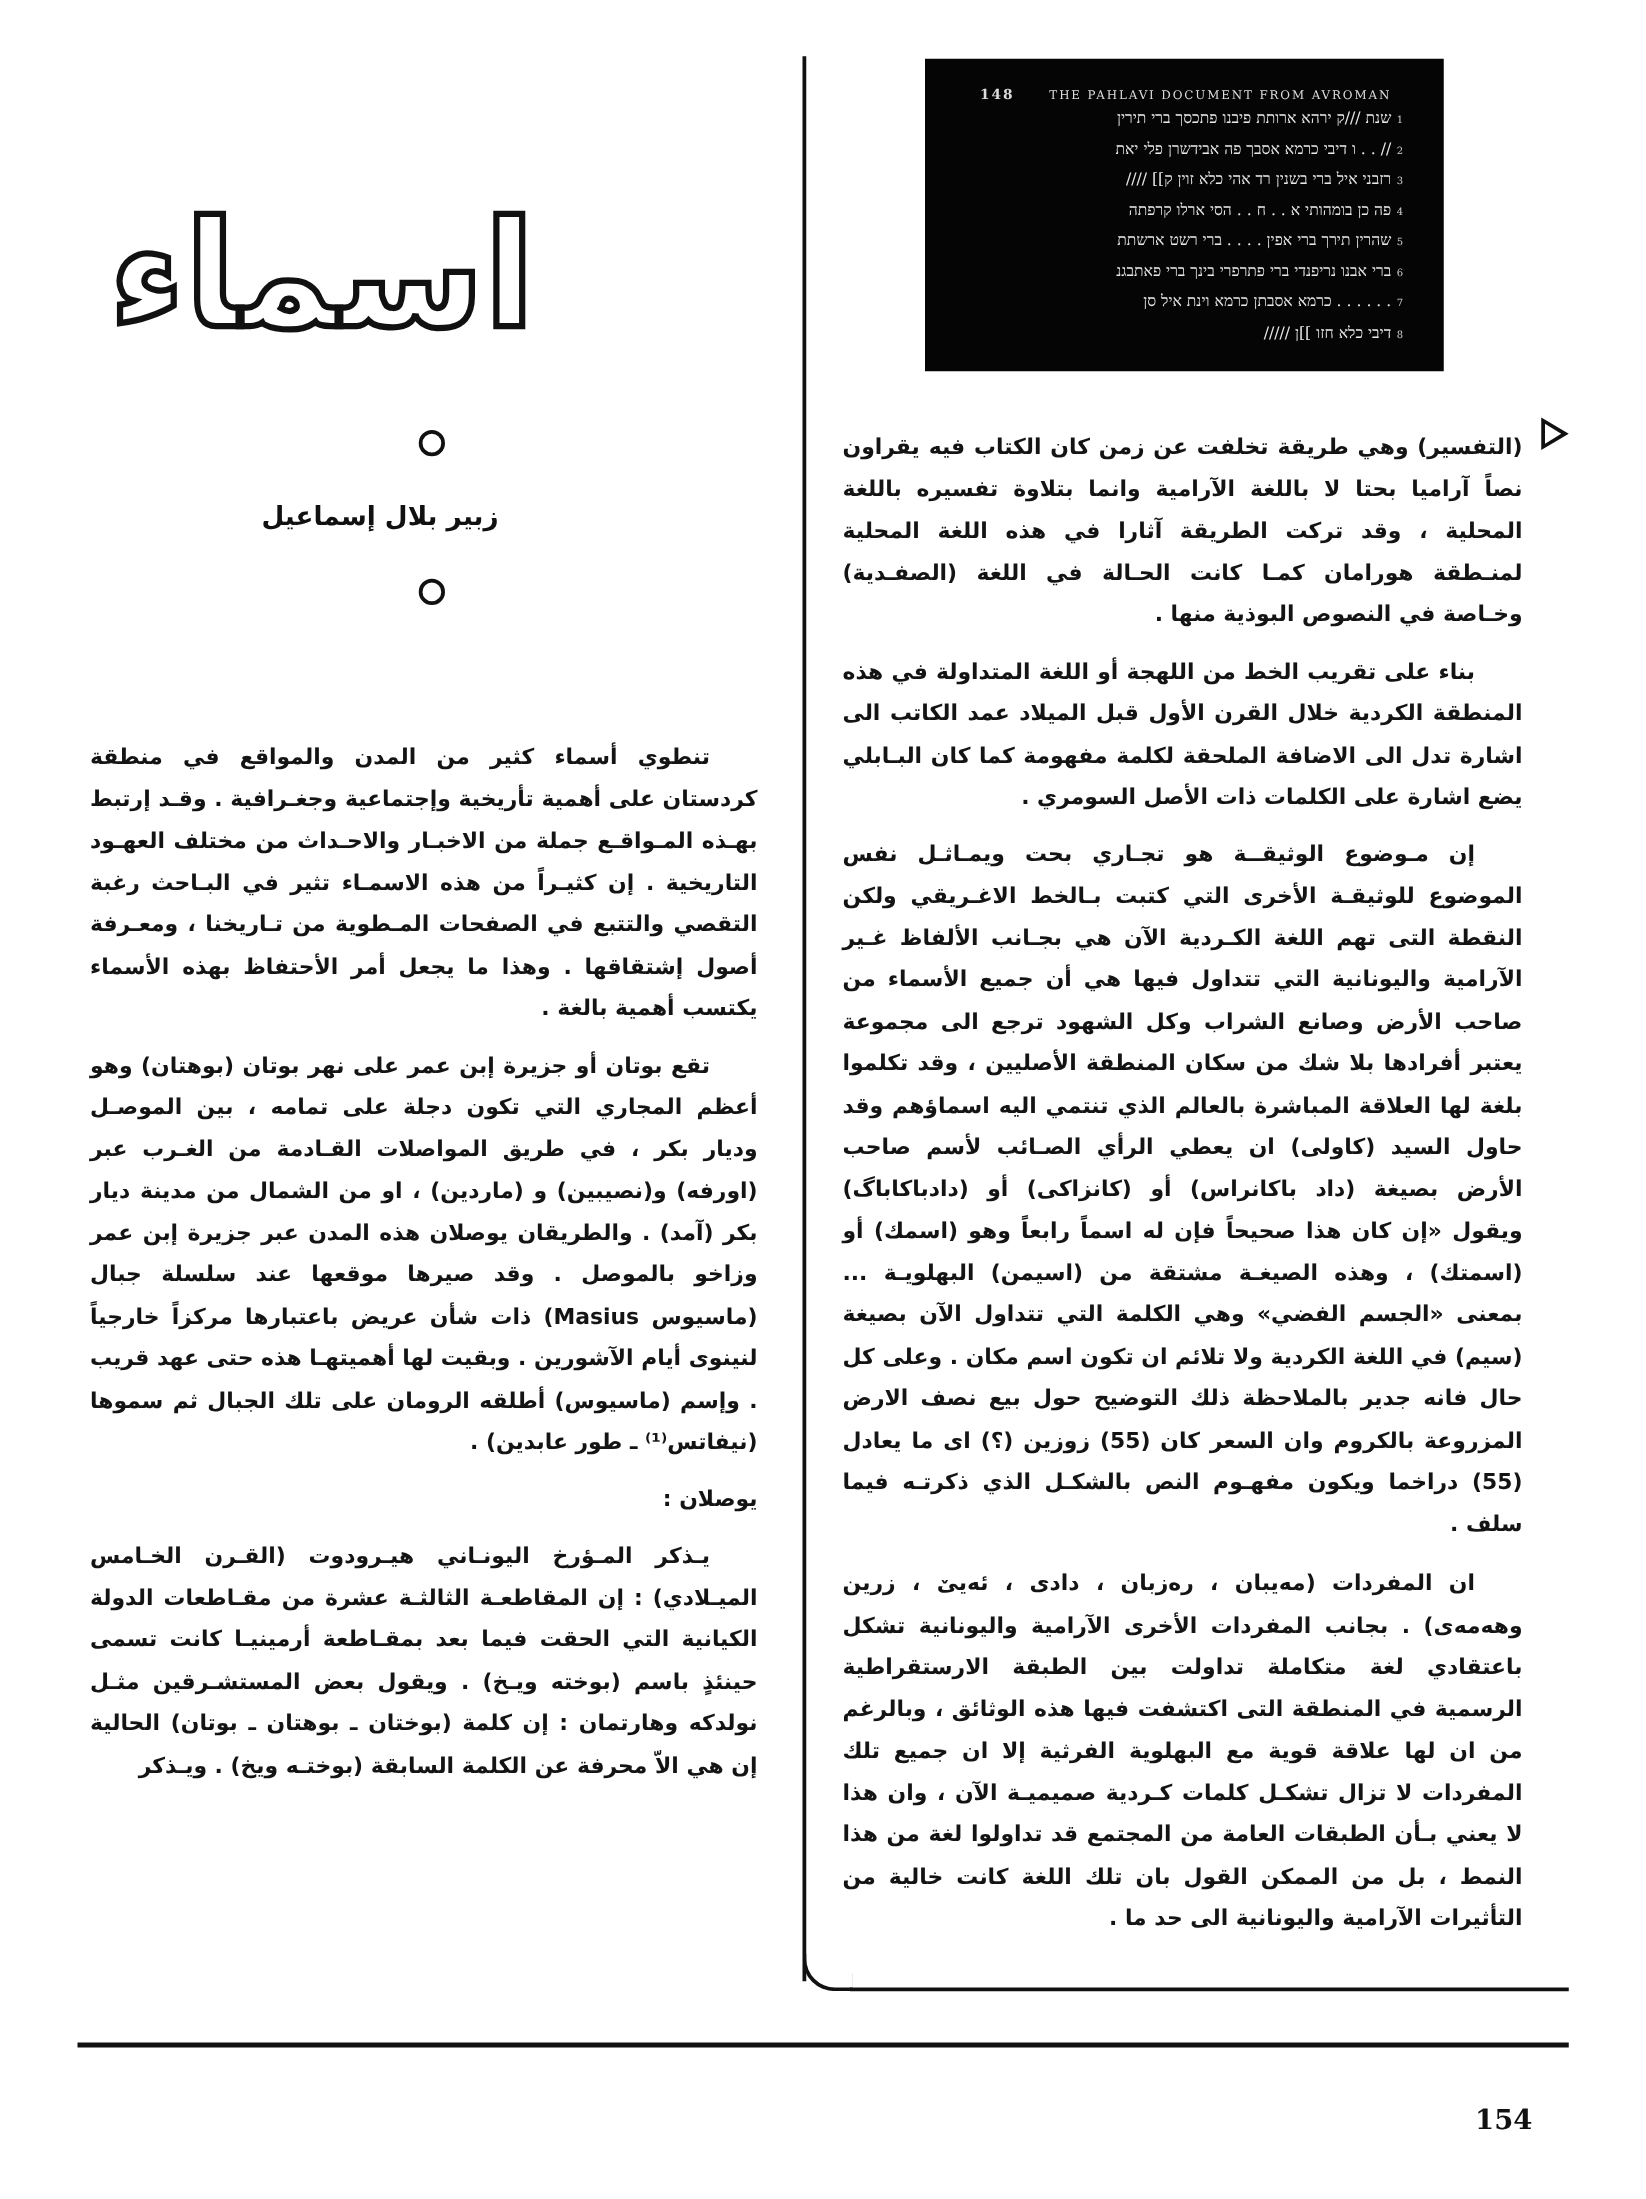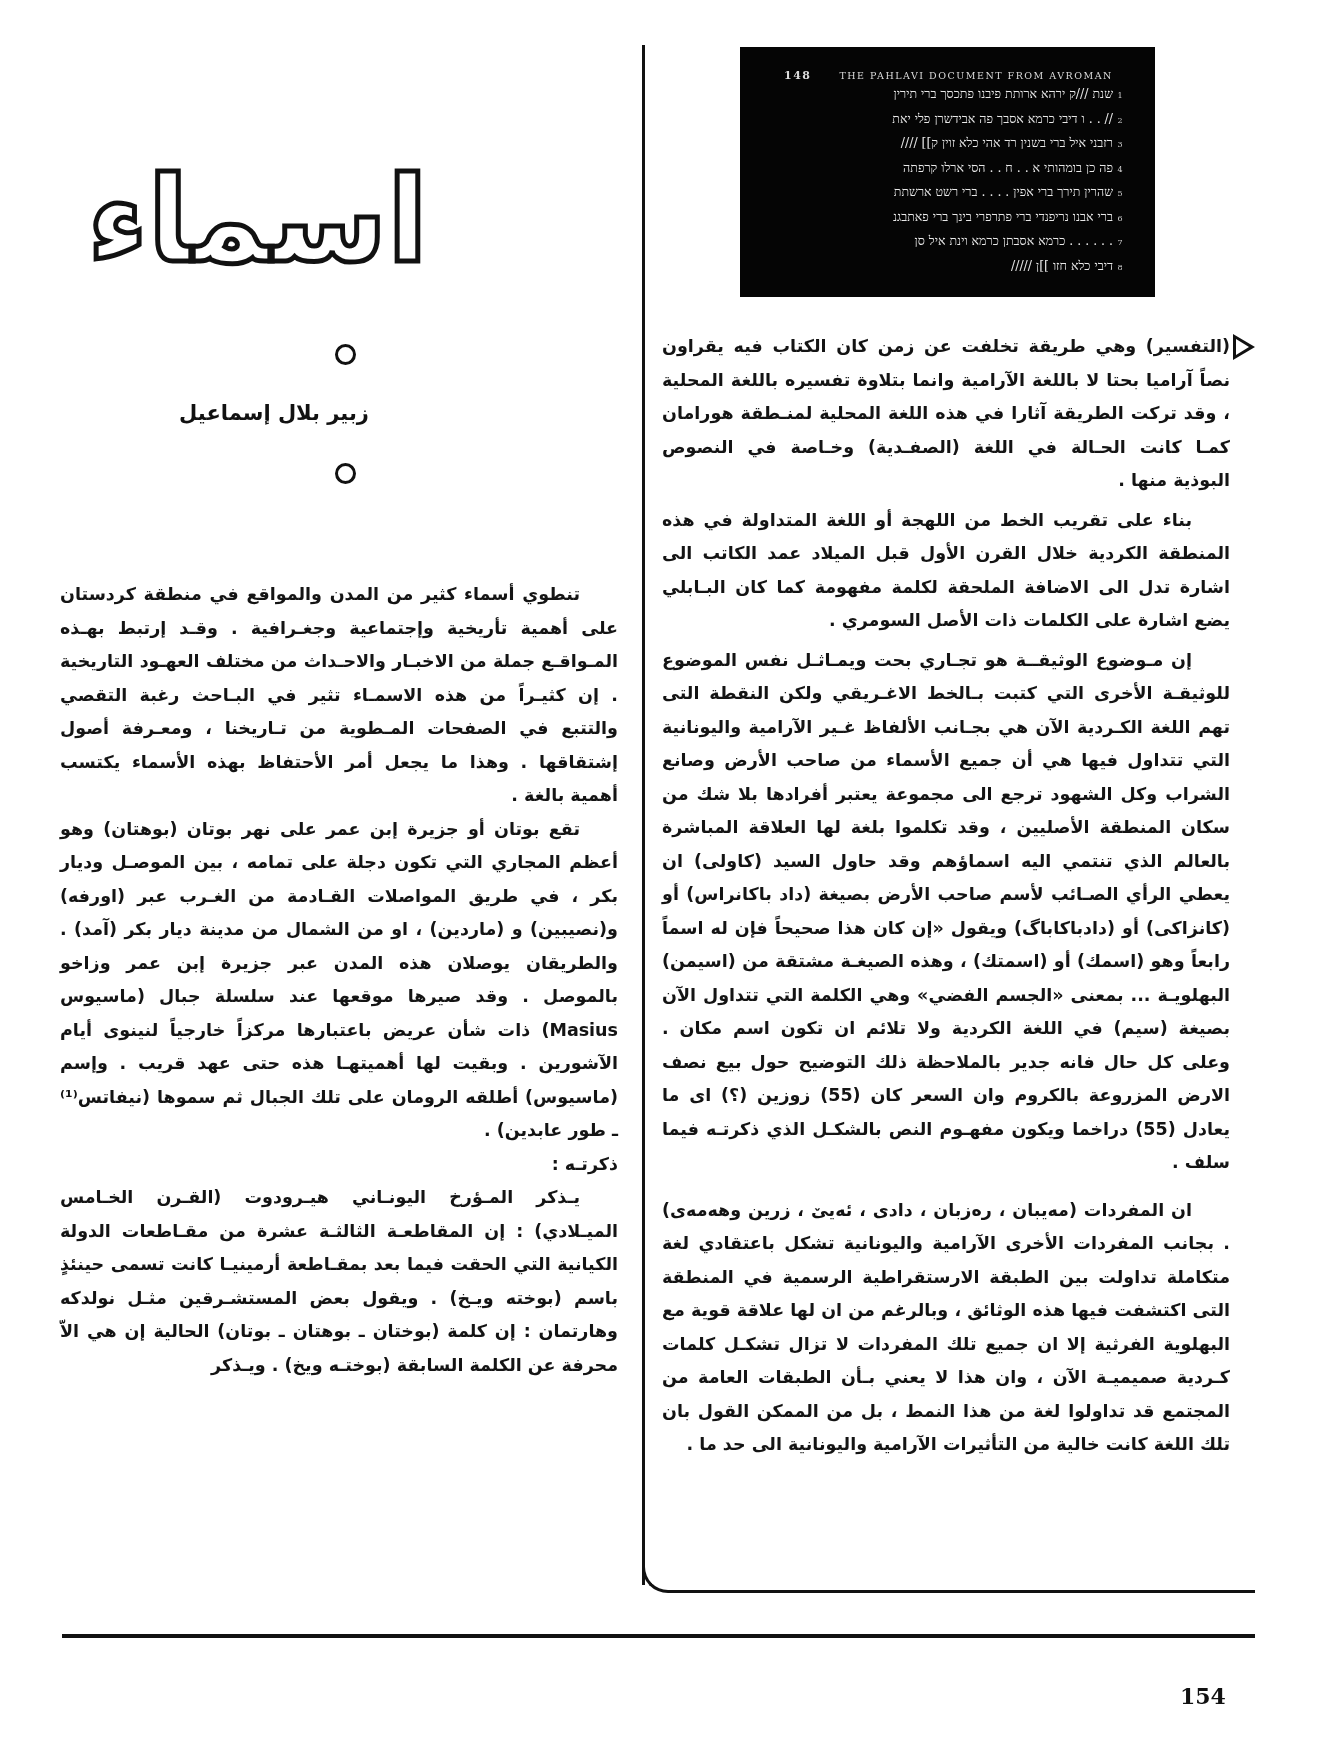--- a/index.html
+++ b/index.html
@@ -5,39 +5,39 @@
   html, body { margin: 0; padding: 0; background: #ffffff; }
   body {
     width: 1317px; height: 1759px; position: relative; overflow: hidden;
     font-family: "DejaVu Sans", sans-serif; color: #111;
   }
   .col-text {
     direction: rtl; text-align: justify; text-align-last: right;
     font-family: "DejaVu Sans", sans-serif; font-weight: bold;
     font-size: 17.5px; line-height: 33.5px; color: #141414;
   }
-  .col-text p { margin: 0; }
+  .col-text p { margin: 12px; }
   .col-text p.indent { text-indent: 38px; }
   .col-text p.gap { margin-top: 6px; }
 
   
   #title {
     position: absolute; left: 60px; top: 150px; width: 395px; height: 140px;
     direction: rtl; text-align: center;
     font-family: "DejaVu Sans", sans-serif; font-weight: bold;
     font-size: 118px; line-height: 140px; letter-spacing: 4px;
     color: #ffffff; -webkit-text-stroke: 5px #111;
   }
   .circle {
     position: absolute; width: 15px; height: 15px; border: 3px solid #111; border-radius: 50%;
   }
   #circle-top { left: 335px; top: 344px; }
   #circle-bottom { left: 335px; top: 463px; }
   #author {
-    position: absolute; left: 134px; top: 398px; width: 280px;
+    position: absolute; left: 164px; top: 398px; width: 280px;
     direction: rtl; text-align: center; font-weight: bold; font-size: 21px; line-height: 30px;
   }
   #left-col { position: absolute; left: 60px; top: 578px; width: 558px; }
 
   
   #col-rule {
     position: absolute; left: 642px; top: 45px; width: 3px; height: 1540px;
     background: #111;
   }
   #col-corner {
@@ -91,21 +91,21 @@
 <body>
 
 <div id="title">اسماء</div>
 <div id="circle-top" class="circle"></div>
 <div id="author">زبير بلال إسماعيل</div>
 <div id="circle-bottom" class="circle"></div>
 
 <div id="left-col" class="col-text">
   <p class="indent">تنطوي أسماء كثير من المدن والمواقع في منطقة كردستان على أهمية تأريخية وإجتماعية وجغـرافية . وقـد إرتبط بهـذه المـواقـع جملة من الاخبـار والاحـداث من مختلف العهـود التاريخية . إن كثيـراً من هذه الاسمـاء تثير في البـاحث رغبة التقصي والتتبع في الصفحات المـطوية من تـاريخنا ، ومعـرفة أصول إشتقاقها . وهذا ما يجعل أمر الأحتفاظ بهذه الأسماء يكتسب أهمية بالغة .</p>
   <p class="indent">تقع بوتان أو جزيرة إبن عمر على نهر بوتان (بوهتان) وهو أعظم المجاري التي تكون دجلة على تمامه ، بين الموصـل وديار بكر ، في طريق المواصلات القـادمة من الغـرب عبر (اورفه) و(نصيبين) و (ماردين) ، او من الشمال من مدينة ديار بكر (آمد) . والطريقان يوصلان هذه المدن عبر جزيرة إبن عمر وزاخو بالموصل . وقد صيرها موقعها عند سلسلة جبال (ماسيوس Masius) ذات شأن عريض باعتبارها مركزاً خارجياً لنينوى أيام الآشورين . وبقيت لها أهميتهـا هذه حتى عهد قريب . وإسم (ماسيوس) أطلقه الرومان على تلك الجبال ثم سموها (نيفاتس⁽¹⁾ ـ طور عابدين) .</p>
-  <p>ذكرتـه :</p>
+  <p>يوصلان :</p>
   <p class="indent">يـذكر المـؤرخ اليونـاني هيـرودوت (القـرن الخـامس الميـلادي) : إن المقاطعـة الثالثـة عشرة من مقـاطعات الدولة الكيانية التي الحقت فيما بعد بمقـاطعة أرمينيـا كانت تسمى حينئذٍ باسم (بوخته ويـخ) . ويقول بعض المستشـرقين مثـل نولدكه وهارتمان : إن كلمة (بوختان ـ بوهتان ـ بوتان) الحالية إن هي الاّ محرفة عن الكلمة السابقة (بوختـه ويخ) . ويـذكر</p>
 </div>
 
 <div id="col-rule"></div>
 <div id="col-corner"></div>
 <div id="col-bottom"></div>
 
 <div id="figure">
   <div id="fig-header">
     <span id="fig-page">148</span><span>THE PAHLAVI DOCUMENT FROM AVROMAN</span>

